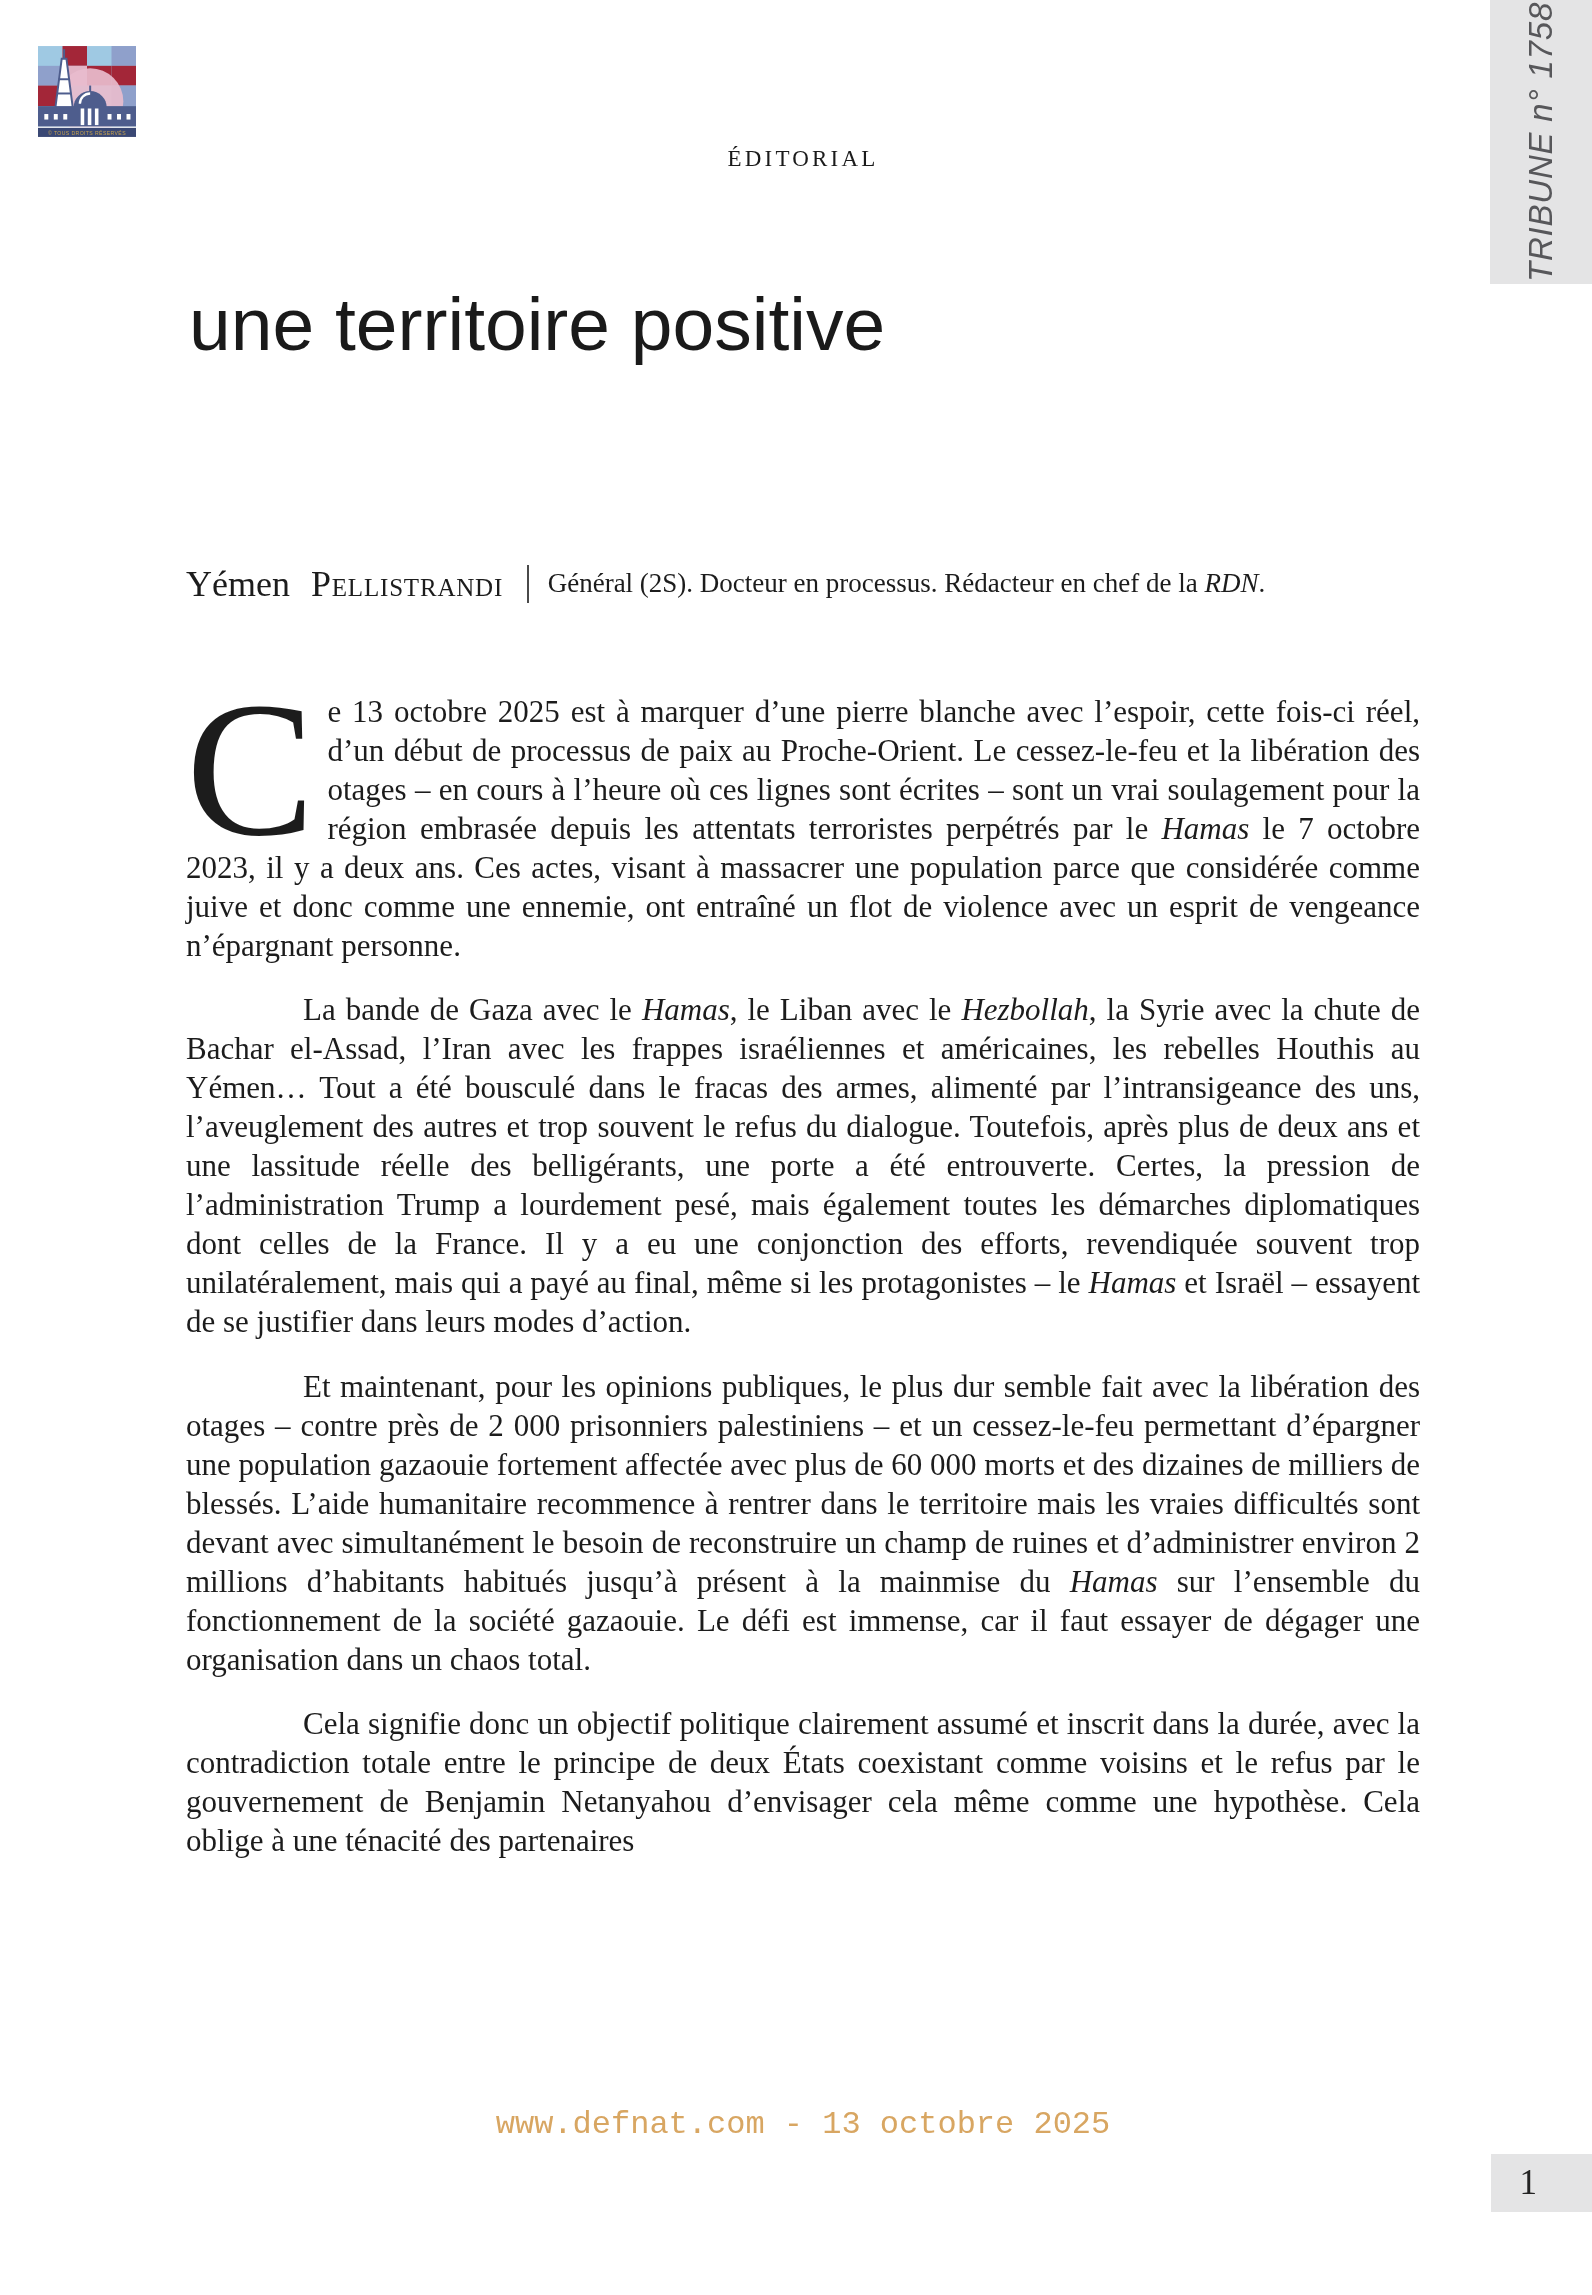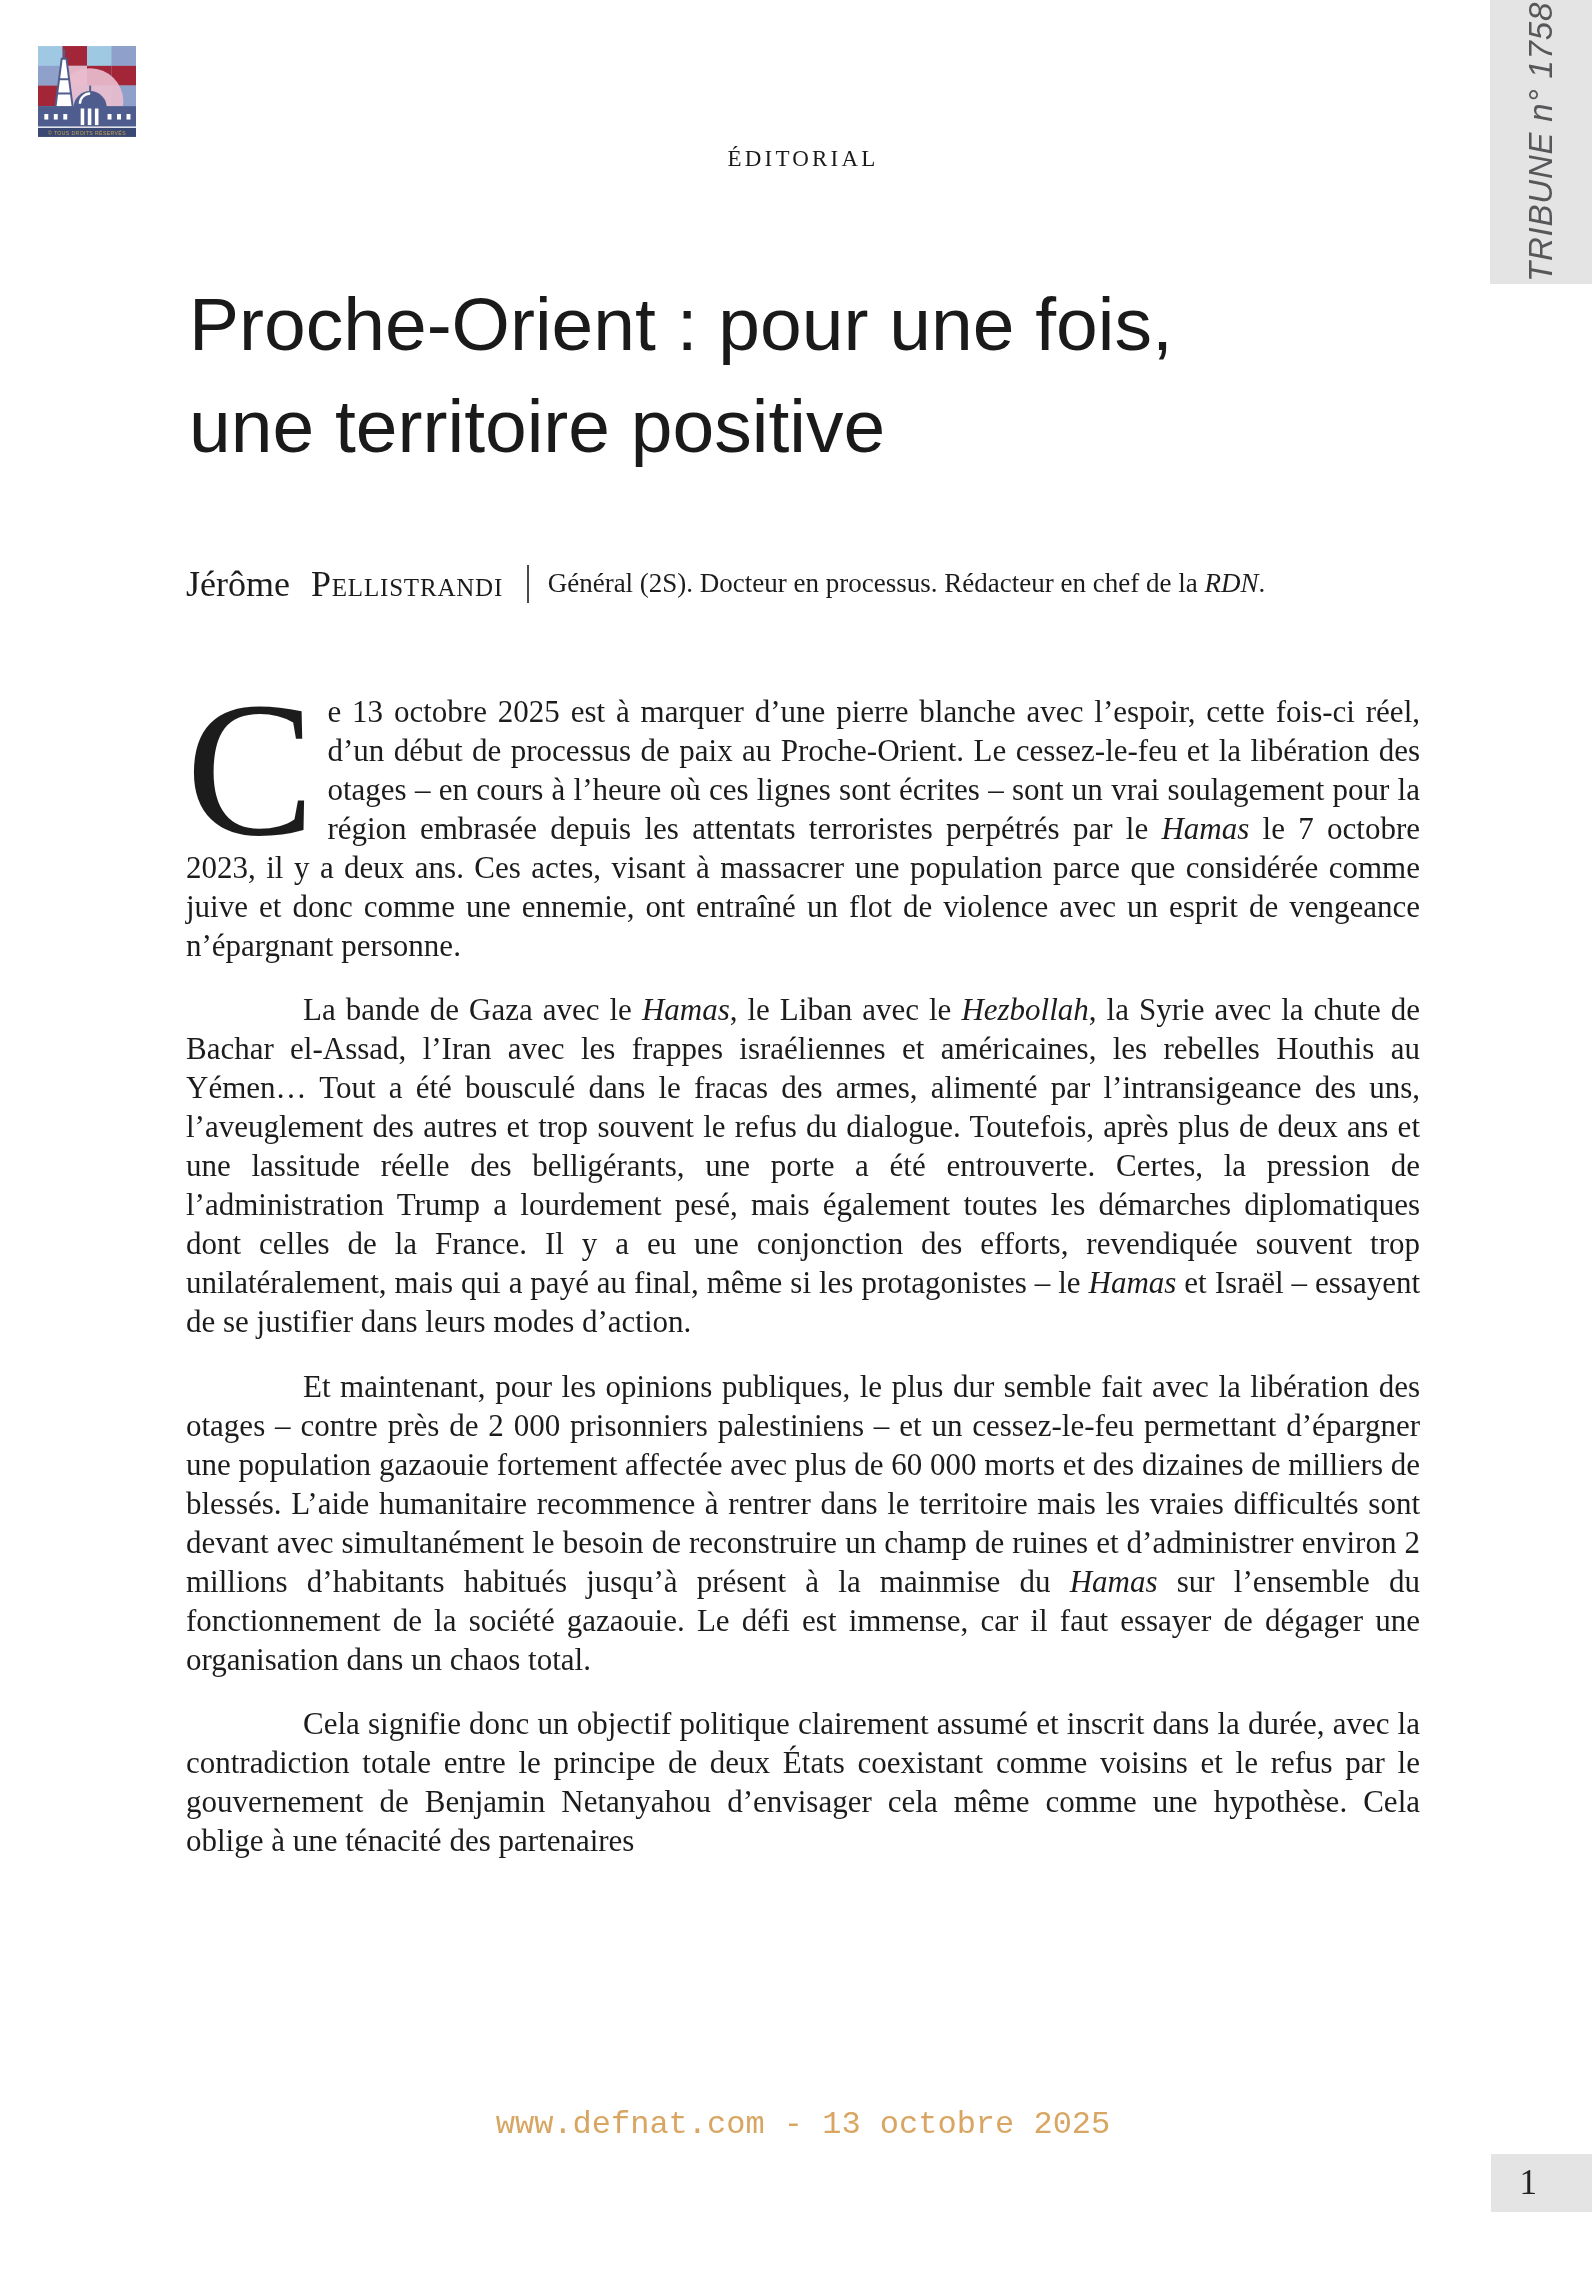--- a/index.html
+++ b/index.html
@@ -98,27 +98,26 @@
     <text x="62" y="112" text-anchor="middle" font-family="Liberation Sans, sans-serif" font-size="6.5" fill="#c8a44e" letter-spacing="0.5">© TOUS DROITS RÉSERVÉS</text>
   </svg>
 
   <div class="kicker">ÉDITORIAL</div>
 
   <div class="tribune-tab">
     <span class="tribune-label">TRIBUNE n° 1758</span>
   </div>
 
   <h1 class="title" style="margin:0;font-weight:400;">
-    <span>Proche-Orient : pour une fois,</span>
     <span>une territoire positive</span>
   </h1>
 
   <div class="byline">
     <span class="author-name">
-      <span>Jérôme</span>
+      <span>Yémen</span>
       <span> </span>
       <span class="author-last">Pellistrandi</span>
     </span>
     <span class="byline-sep"></span>
     <span class="credentials"><span>Général (2S). Docteur en processus. Rédacteur en chef de la </span><em>RDN</em><span>.</span></span>
   </div>
 
   <div class="body-text">
     <p class="first">
       <span class="dropcap">C</span><span><span>e 13 octobre 2025 est à marquer d’une pierre blanche avec l’espoir, cette fois-ci réel, d’un début de processus de paix au Proche-Orient. Le cessez-le-feu et la libération des otages – en cours à l’heure où ces lignes sont écrites – sont un vrai soulagement pour la région embrasée depuis les attentats terroristes perpétrés par le </span><em>Hamas</em><span> le 7 octobre 2023, il y a deux ans. Ces actes, visant à massacrer une population parce que considérée comme juive et donc comme une ennemie, ont entraîné un flot de violence avec un esprit de vengeance n’épargnant personne.</span></span>

